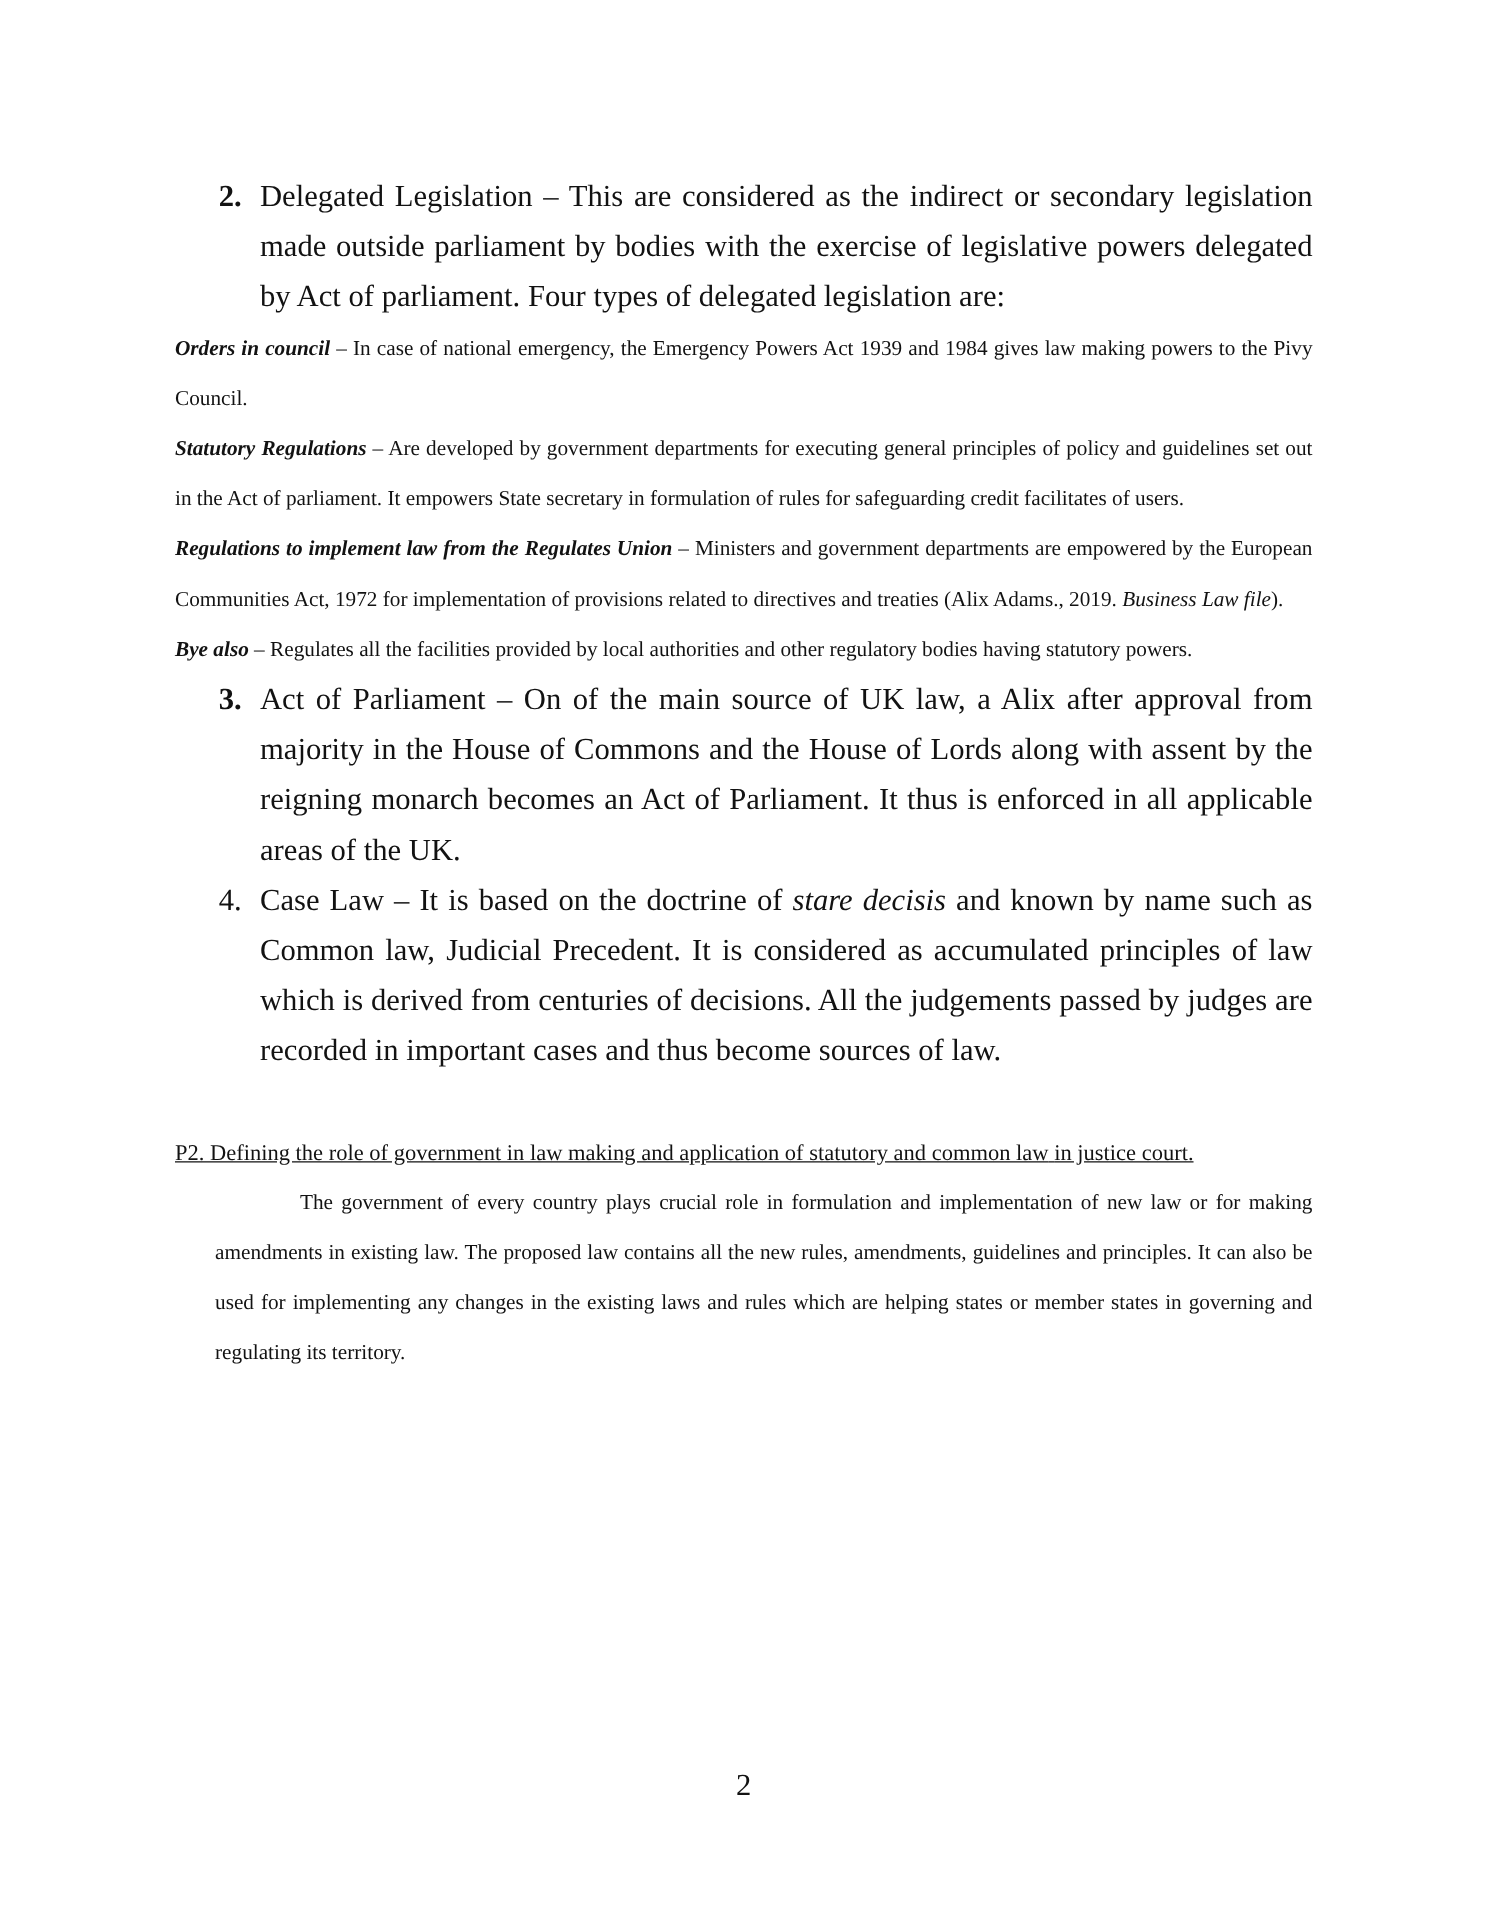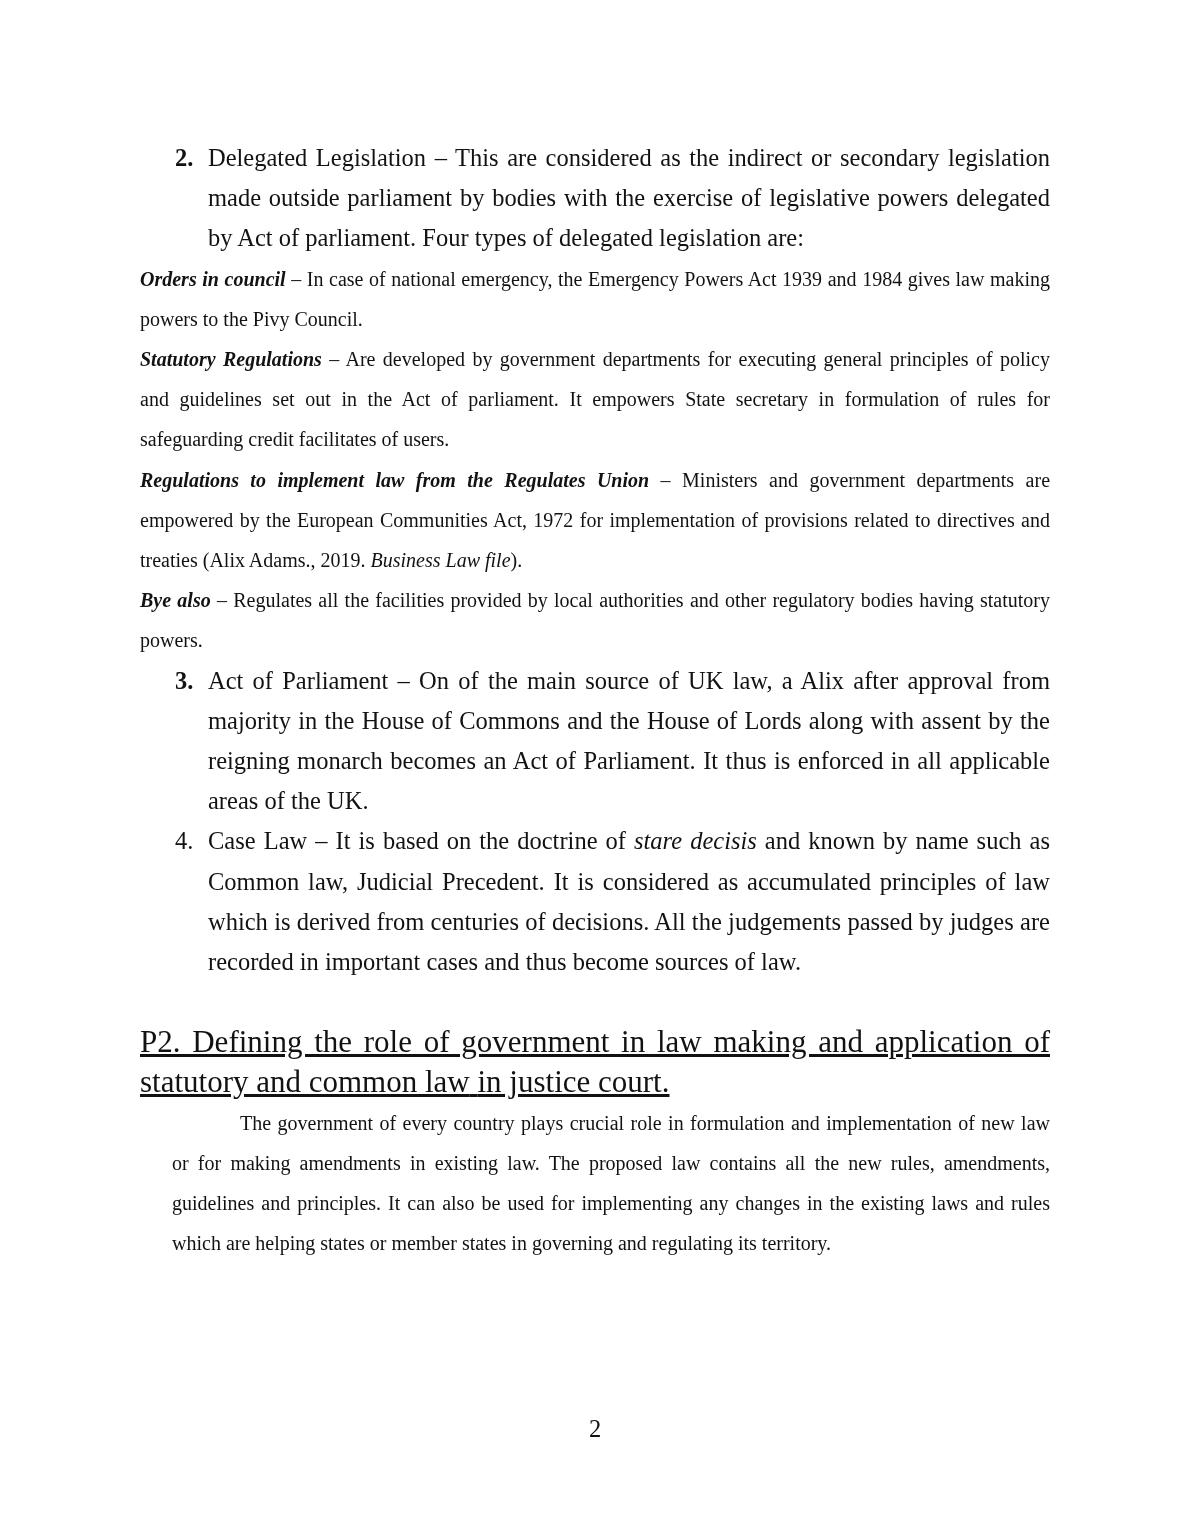--- a/index.html
+++ b/index.html
@@ -18,21 +18,21 @@
     overflow: hidden;
   }
   .content {
     position: absolute;
     left: 140px;
     top: 138px;
     width: 910px;
   }
   p {
     margin: 0;
-    font-size: 20px;
+    font-size: 17px;
     line-height: 40.2px;
     text-align: justify;
     text-justify: inter-word;
     color: #121212;
   }
   .term-para {
     text-align: justify;
   }
   .term {
     font-weight: bold;
@@ -60,21 +60,21 @@
     white-space: nowrap;
   }
   .marker.bold { font-weight: bold; }
   .lead {
     font-weight: normal;
   }
   .ital { font-style: italic; }
   .heading-underline {
     text-decoration: underline;
     text-align: justify;
-    font-size: 31px;
+    font-size: 18px;
     line-height: 40.2px;
     color: #121212;
   }
   .gap-line { height: 40px; }
   .pagenum {
     position: absolute;
     left: 0;
     right: 0;
     top: 1415px;
     text-align: center;

